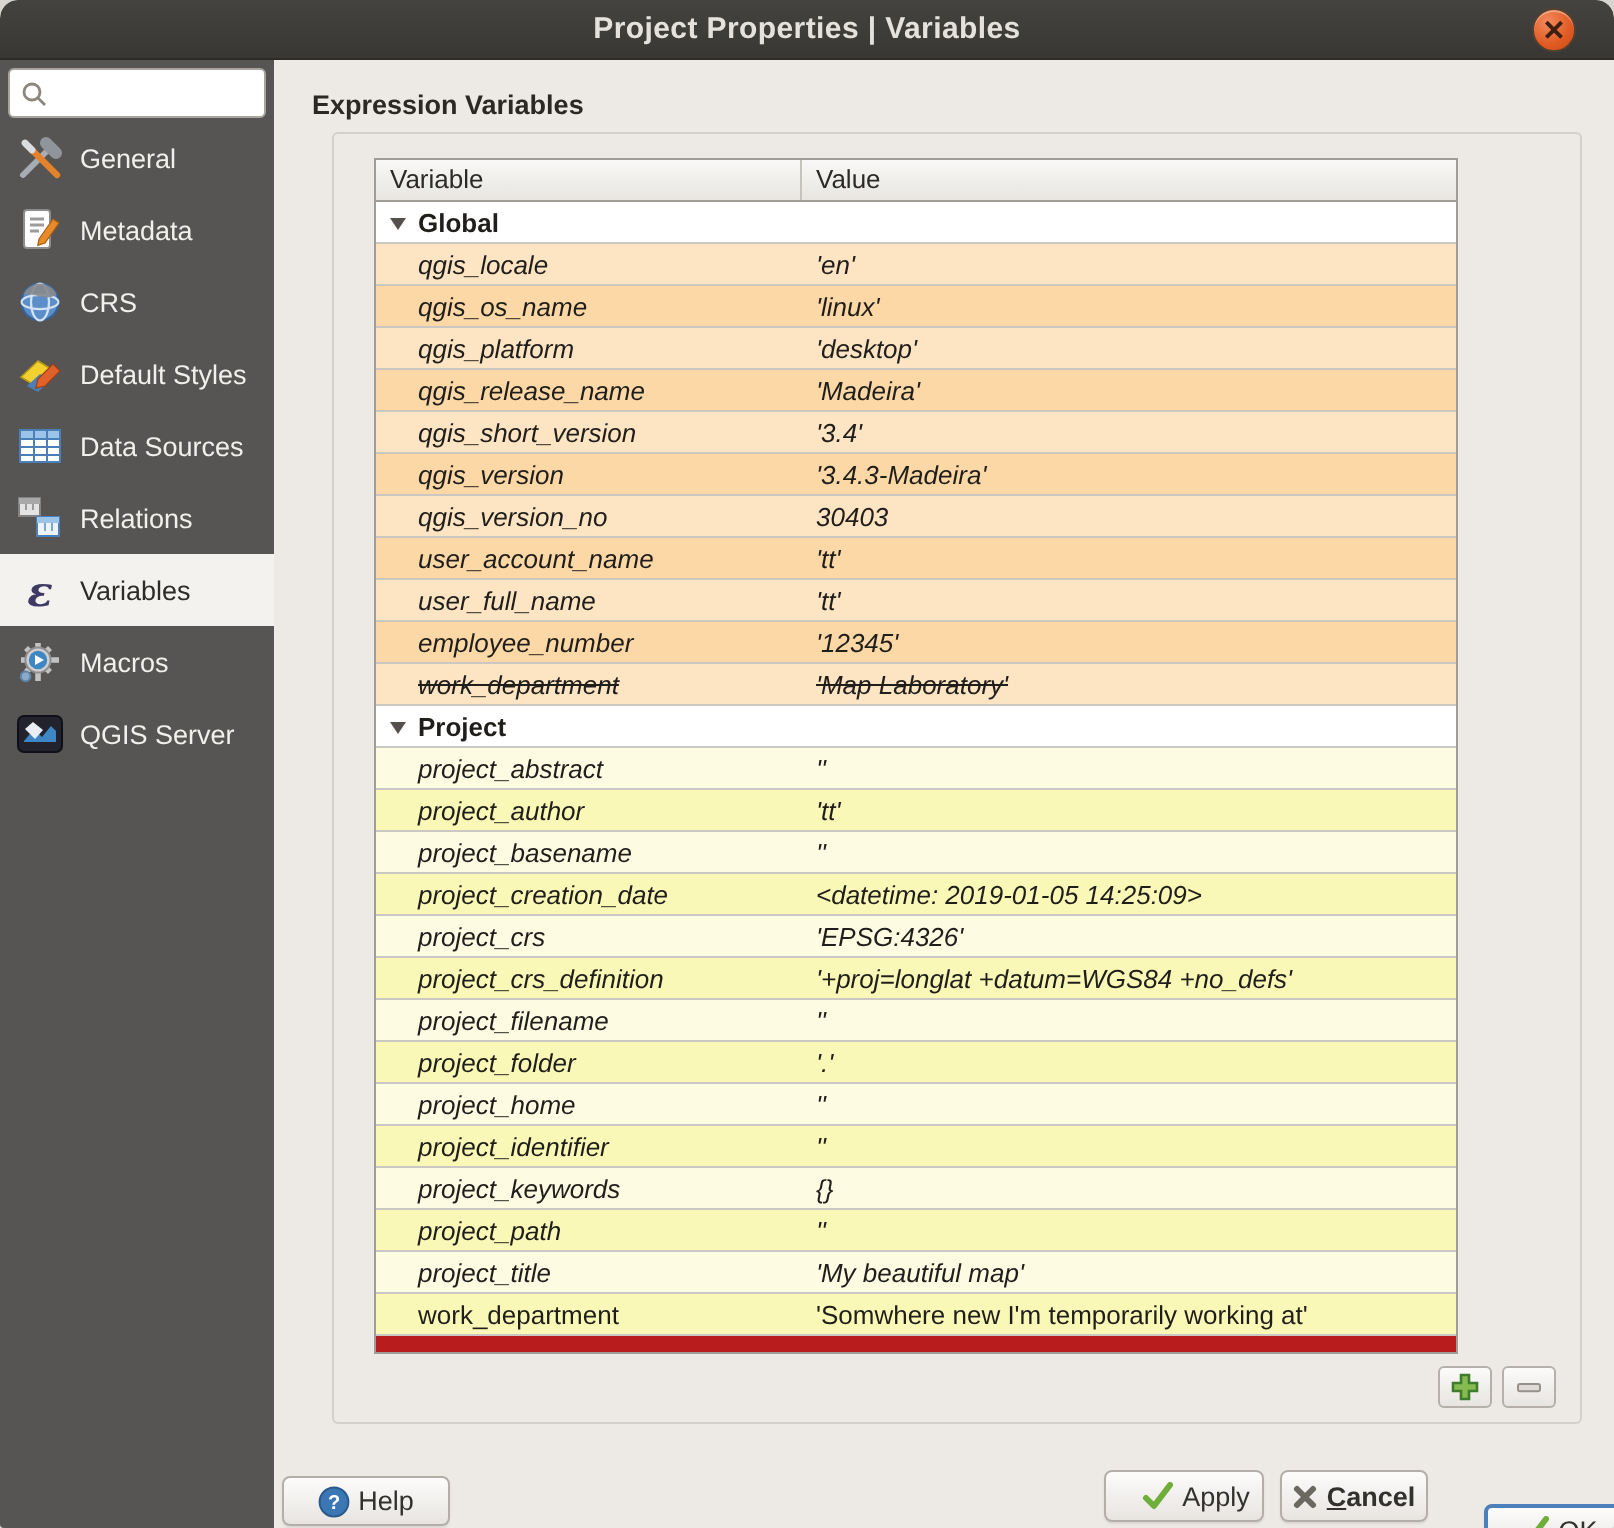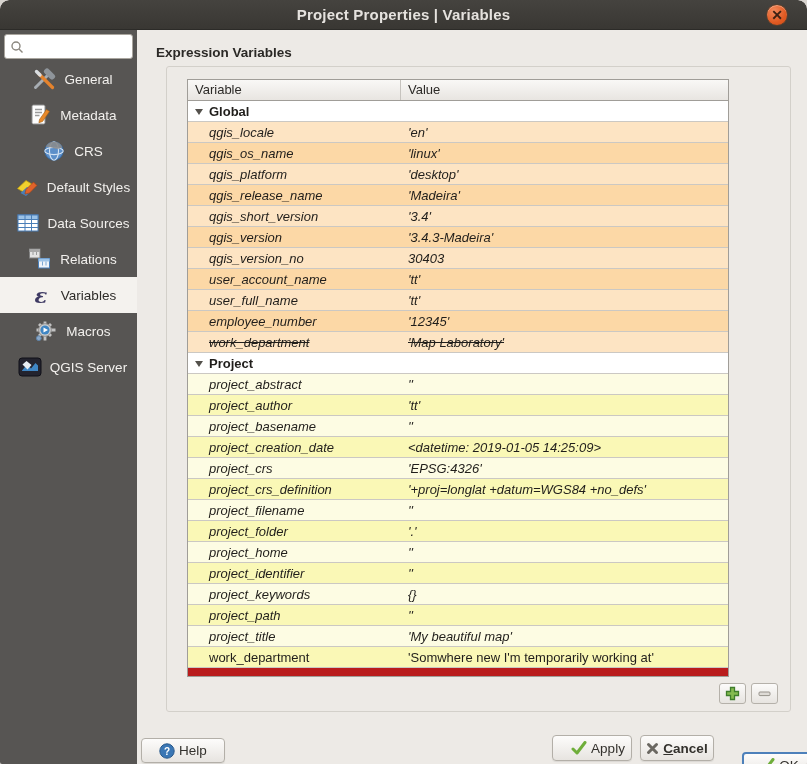--- a/index.html
+++ b/index.html
@@ -19,21 +19,21 @@
                box-shadow:inset 0 1px 0 rgba(255,255,255,.35); cursor:pointer; }
   .close-btn span { color:#3d2012; font-size:14px; font-weight:bold; line-height:1; margin-top:-1px; }
 
   
   .sidebar { position:absolute; top:30px; left:0; width:137px; bottom:0; background:#575553; }
   .search-box { position:absolute; top:4px; left:4px; width:129px; height:25px; background:#fff;
                 border:1px solid #a9a59e; border-radius:3px; display:flex; align-items:center; }
   .search-box svg { margin-left:5px; }
   .search-input { border:none; outline:none; width:100px; height:20px; font-size:13px; background:transparent; }
   .side-nav { position:absolute; top:31px; left:0; right:0; }
-  .side-item { height:36px; display:flex; align-items:center; cursor:pointer; color:#f2f0ed;justify-content:center; }
+  .side-item { height:36px; display:flex; align-items:center; cursor:pointer; color:#f2f0ed; }
   .side-item.selected { background:#f4f2ee; color:#2e2c29; }
   .side-icon { width:26px; height:26px; margin-left:7px; display:flex; align-items:center; justify-content:center; }
   .side-icon svg { width:24px; height:24px; }
   .side-label { margin-left:7px; font-size:13.5px; white-space:nowrap; }
   .eps { font-family:"DejaVu Serif", serif; font-style:italic; font-weight:bold;
          font-size:21px; color:#3e3a63; line-height:1; }
   .splitter { position:absolute; left:137px; top:385px; height:24px; width:3px;
               border-left:2px dotted #9b9791; cursor:col-resize; }
 
   

